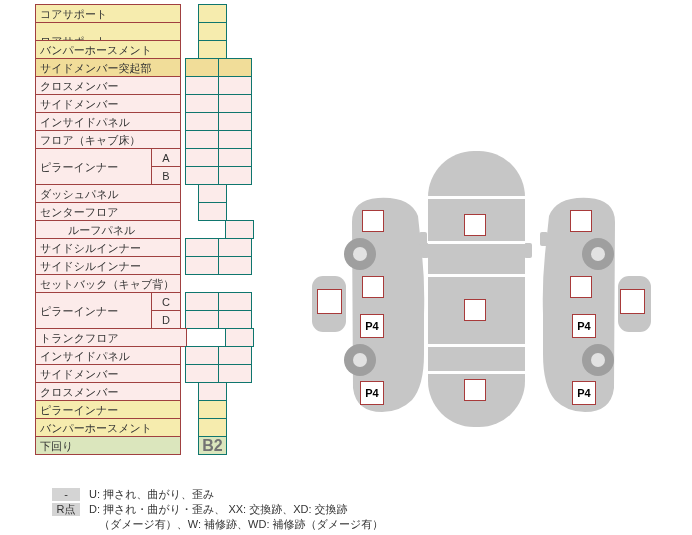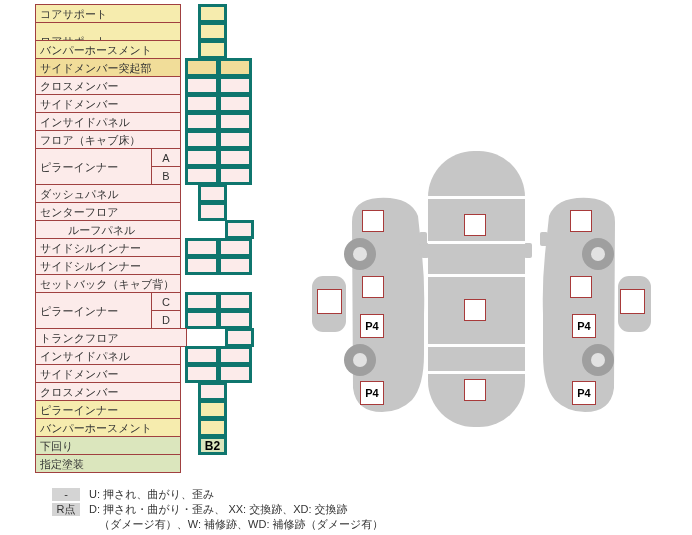--- a/index.html
+++ b/index.html
@@ -23,27 +23,27 @@
     color:#333;
     padding:0 4px;
     display:flex;
     align-items:center;
     white-space:nowrap;
     overflow:hidden;
   }
   .tlabel.sub { justify-content:center; padding:0; }
   .tcell {
     position:absolute;
-    border:3px solid #0f766e;
+    border:1px solid #0f766e;
     display:flex;
     align-items:center;
     justify-content:center;
-    font-size:12px;
+    font-size:16px;
     font-weight:bold;
-    color:#000000;
+    color:#737373;
   }
   .c-yellow  { background:#f6ecae; }
   .c-yellow2 { background:#f1dd99; }
   .c-pink    { background:#fcebea; }
   .c-green   { background:#dbe6bd; }
 
   
   .diagram { position:absolute; left:300px; top:144px; width:392px; height:300px; }
   .diagram svg { position:absolute; left:0; top:0; }
   .marker {
@@ -134,21 +134,20 @@
       <div class="tcell c-pink" style="top: 360px; left: 150px; width: 34px; height: 19px;"></div>
       <div class="tcell c-pink" style="top: 360px; left: 183px; width: 34px; height: 19px;"></div>
       <div class="tlabel c-pink" style="top: 378px; left: 0px; width: 146px; height: 19px;">クロスメンバー</div>
       <div class="tcell c-pink" style="top: 378px; left: 163px; width: 29px; height: 19px;"></div>
       <div class="tlabel c-yellow" style="top: 396px; left: 0px; width: 146px; height: 19px;">ピラーインナー</div>
       <div class="tcell c-yellow" style="top: 396px; left: 163px; width: 29px; height: 19px;"></div>
       <div class="tlabel c-yellow" style="top: 414px; left: 0px; width: 146px; height: 19px;">バンパーホースメント</div>
       <div class="tcell c-yellow" style="top: 414px; left: 163px; width: 29px; height: 19px;"></div>
       <div class="tlabel c-green" style="top: 432px; left: 0px; width: 146px; height: 19px;">下回り</div>
       <div class="tcell c-green" style="top: 432px; left: 163px; width: 29px; height: 19px;">B2</div>
-      <div class="tlabel c-green" style="top: 450px; left: 0px; width: 146px; height: 19px;">指定塗装</div>
     </div>
 
   <div class="diagram">
     <svg width="392" height="300" viewBox="0 0 392 300">
 
       <g>
         <rect x="128" y="7" width="97" height="276" rx="46" fill="#c6c6c6"></rect>
         <rect x="121" y="99" width="8" height="15" rx="2" fill="#c6c6c6"></rect>
         <rect x="224" y="99" width="8" height="15" rx="2" fill="#c6c6c6"></rect>
         <rect x="128" y="52" width="97" height="3" fill="#ffffff"></rect>

